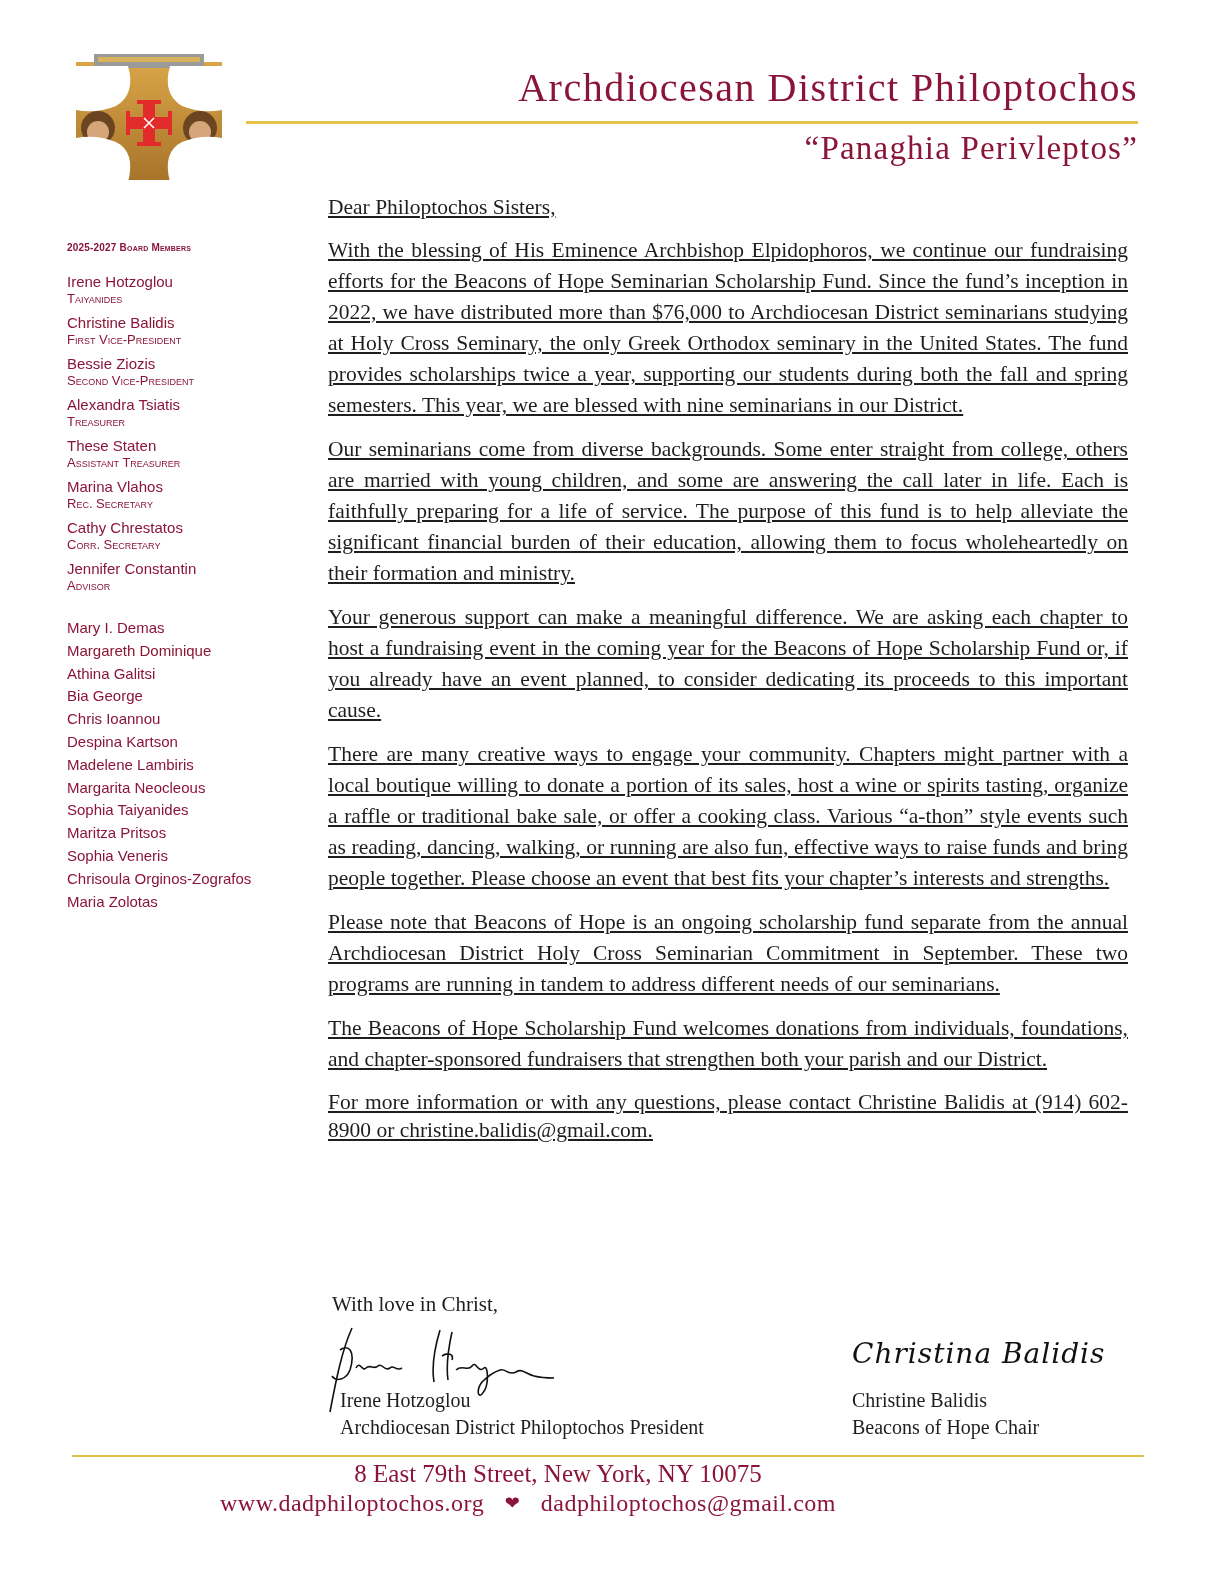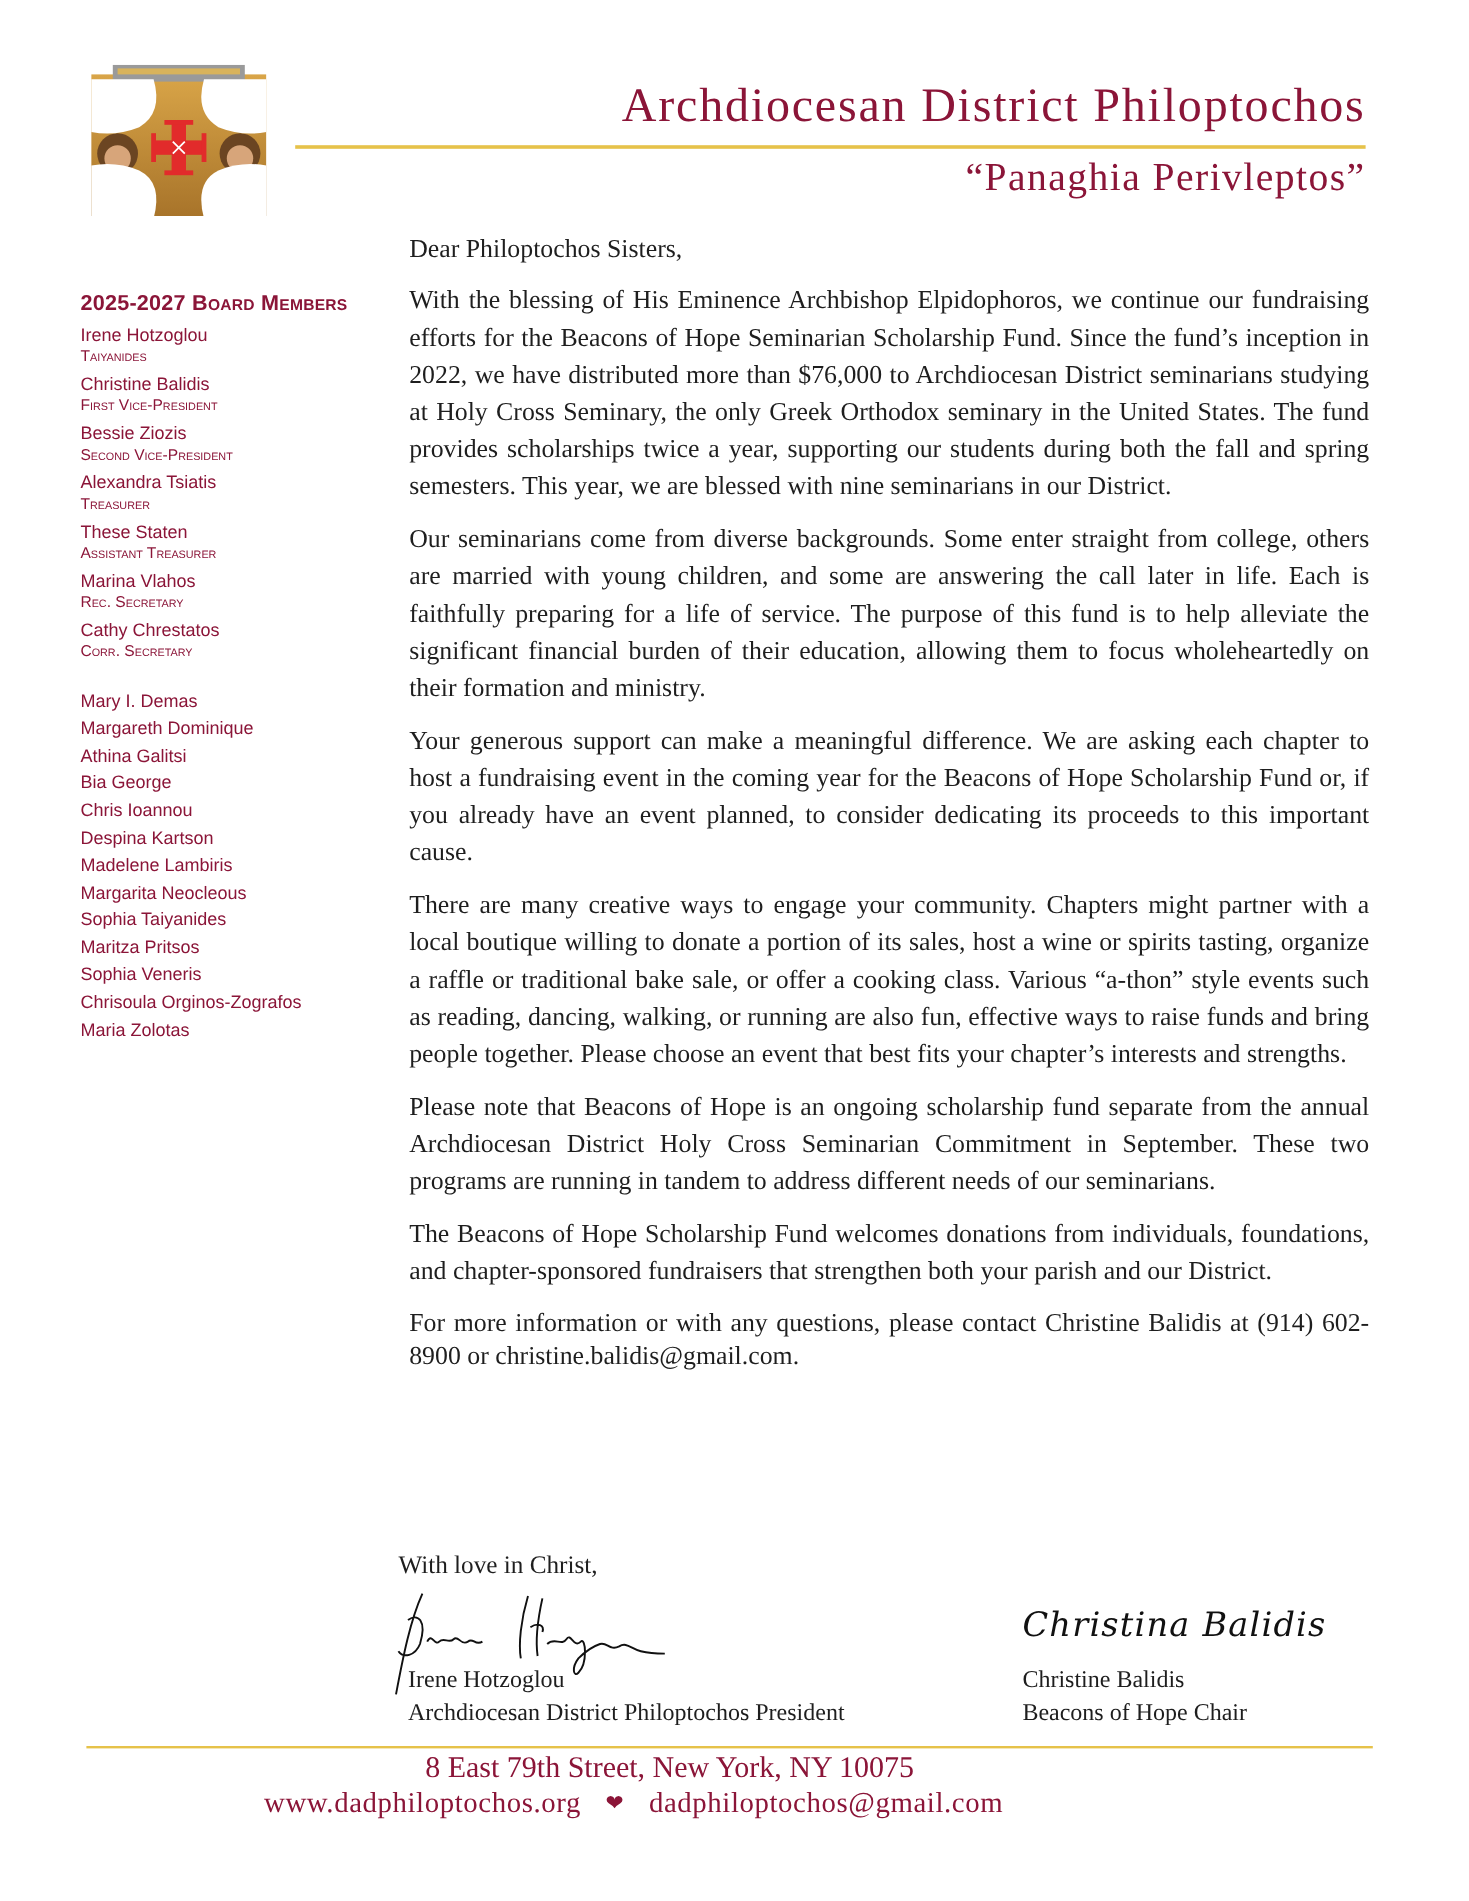--- a/index.html
+++ b/index.html
@@ -8,29 +8,29 @@
   
   .logo { position: absolute; left: 76px; top: 54px; width: 146px; height: 128px; }
 
   
   .org-title { position: absolute; right: 86px; top: 64px; font-family: "Liberation Serif", serif; font-size: 40px; letter-spacing: 1.5px; color: #8b1538; white-space: nowrap; font-weight: normal; }
   .header-rule { position: absolute; left: 246px; right: 86px; top: 121px; height: 3px; background: #e6c24a; }
   .org-subtitle { position: absolute; right: 86px; top: 130px; font-size: 33px; letter-spacing: 1.2px; color: #8b1538; white-space: nowrap; }
 
   
   .sidebar { position: absolute; left: 67px; top: 242px; width: 230px; font-family: "Liberation Sans", sans-serif; color: #8b1538; }
-  .sidebar-heading { font-size: 18px; font-weight: bold; font-variant: small-caps; letter-spacing: 0.2px; margin-bottom: 8px; }
+  .sidebar-heading { font-size: 10px; font-weight: bold; font-variant: small-caps; letter-spacing: 0.2px; margin-bottom: 20px; }
   .officer { margin-bottom: 7px; }
   .officer-name { font-size: 15px; line-height: 18px; }
   .officer-role { font-size: 13px; line-height: 16px; font-variant: small-caps; text-transform: none; }
   .members { margin-top: 23px; }
   .member { font-size: 15px; line-height: 22.8px; }
 
   
-  .letter { position: absolute; left: 341px; top: 192px; width: 800px; font-size: 21.5px; line-height: 31px; color: #1e1e1e; }
+  .letter { position: absolute; left: 328px; top: 192px; width: 800px; font-size: 21.5px; line-height: 31px; color: #1e1e1e; text-decoration: underline; }
   .salutation { margin: 0 0 12px 0; }
   .para { margin: 0 0 13px 0; text-align: justify; }
   .para.last { margin-bottom: 0; line-height: 28px; }
 
   
   .closing { position: absolute; left: 332px; top: 1292px; font-size: 21px; }
   .sig-block { position: absolute; font-size: 20px; line-height: 28px; }
   .sig-left { left: 322px; top: 1320px; width: 460px; height: 120px; }
   .sig-right { left: 852px; top: 1340px; width: 290px; height: 100px; }
   .sig-left .name { position: absolute; left: 18px; top: 66px; }
@@ -114,20 +114,24 @@
     <div class="officer-role">Assistant Treasurer</div>
   </div>
   <div class="officer">
     <div class="officer-name">Marina Vlahos</div>
     <div class="officer-role">Rec. Secretary</div>
   </div>
   <div class="officer">
     <div class="officer-name">Cathy Chrestatos</div>
     <div class="officer-role">Corr. Secretary</div>
   </div>
+  <div class="officer">
+    <div class="officer-name">Jennifer Constantin</div>
+    <div class="officer-role">Advisor</div>
+  </div>
 
   <div class="members">
     <div class="member">Mary I. Demas</div>
     <div class="member">Margareth Dominique</div>
     <div class="member">Athina Galitsi</div>
     <div class="member">Bia George</div>
     <div class="member">Chris Ioannou</div>
     <div class="member">Despina Kartson</div>
     <div class="member">Madelene Lambiris</div>
     <div class="member">Margarita Neocleous</div>

